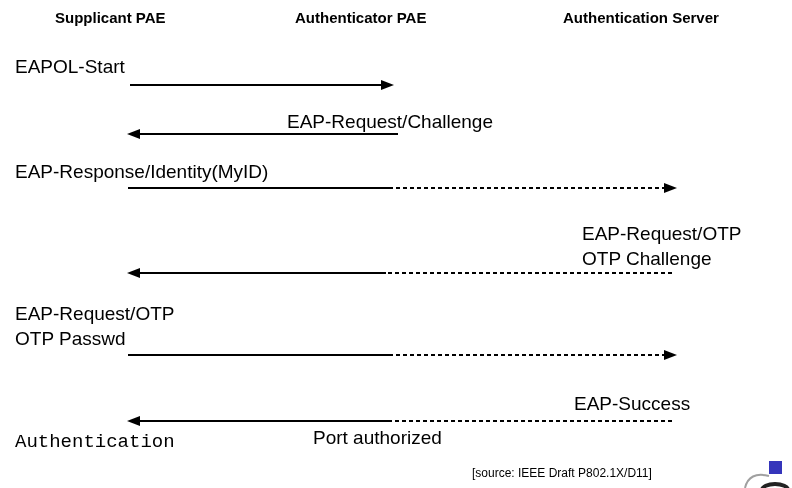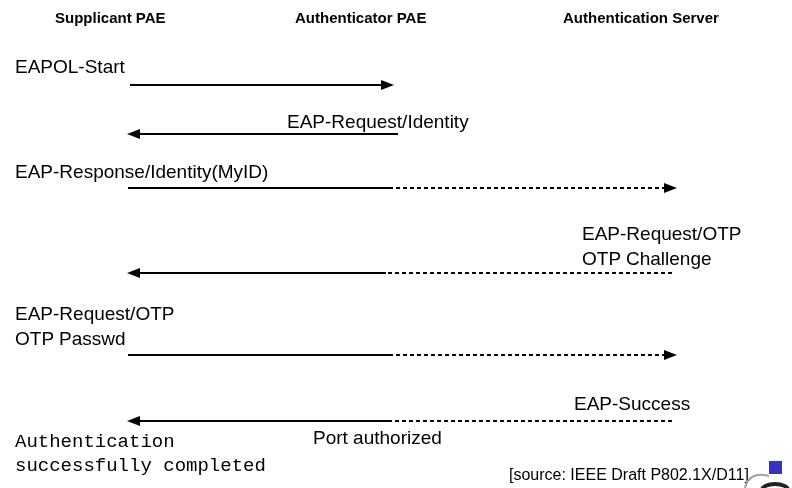--- a/index.html
+++ b/index.html
@@ -37,23 +37,23 @@
   .lbl-request-identity   { left: 287px; top: 109px; }
   .lbl-response-identity  { left: 15px;  top: 159px; }
   .lbl-request-otp-chal   { left: 582px; top: 221px; }
   .lbl-request-otp-passwd { left: 15px;  top: 301px; }
   .lbl-eap-success        { left: 574px; top: 391px; }
   .lbl-port-authorized    { left: 313px; top: 425px; }
   .lbl-completion         { left: 15px;  top: 430px; line-height: 24px; font-family: Liberation Mono, monospace; }
 
   .source-note {
     position: absolute;
-    left: 509px;
+    left: 472px;
     top: 466px;
-    font-size: 16px;
+    font-size: 12px;
     white-space: nowrap;
     text-align: right;
   }
 
   .arrows-layer {
     position: absolute;
     left: 0;
     top: 0;
   }
 
@@ -67,41 +67,40 @@
 <body>
 
 <div class="slide">
 
   <div class="col-header hdr-supplicant">Supplicant PAE</div>
   <div class="col-header hdr-server">Authentication Server</div>
   <div class="col-header hdr-authenticator">Authenticator PAE</div>
 
   <div class="msg-label lbl-eapol-start">EAPOL-Start</div>
 
-  <div class="msg-label lbl-request-identity">EAP-Request/Identity</div>
+  <div class="msg-label lbl-request-identity">EAP-Request/Challenge</div>
 
   <div class="msg-label lbl-response-identity">EAP-Response/Identity(MyID)</div>
 
   <div class="msg-label lbl-request-otp-chal">
     <div>EAP-Request/OTP</div>
     <div>OTP Challenge</div>
   </div>
 
   <div class="msg-label lbl-request-otp-passwd">
     <div>EAP-Request/OTP</div>
     <div>OTP Passwd</div>
   </div>
 
   <div class="msg-label lbl-eap-success">EAP-Success</div>
 
   <div class="msg-label lbl-port-authorized">Port authorized</div>
 
   <div class="msg-label lbl-completion">
     <div>Authentication</div>
-    <div>successfully completed</div>
   </div>
 
   <div class="source-note">[source: IEEE Draft P802.1X/D11]</div>
 
   <svg class="arrows-layer" width="792" height="488" viewBox="0 0 792 488">
 
     <g>
       <line x1="130" y1="85" x2="383" y2="85" stroke="#000" stroke-width="2"></line>
       <polygon points="394,85 381,80 381,90" fill="#000"></polygon>
     </g>

